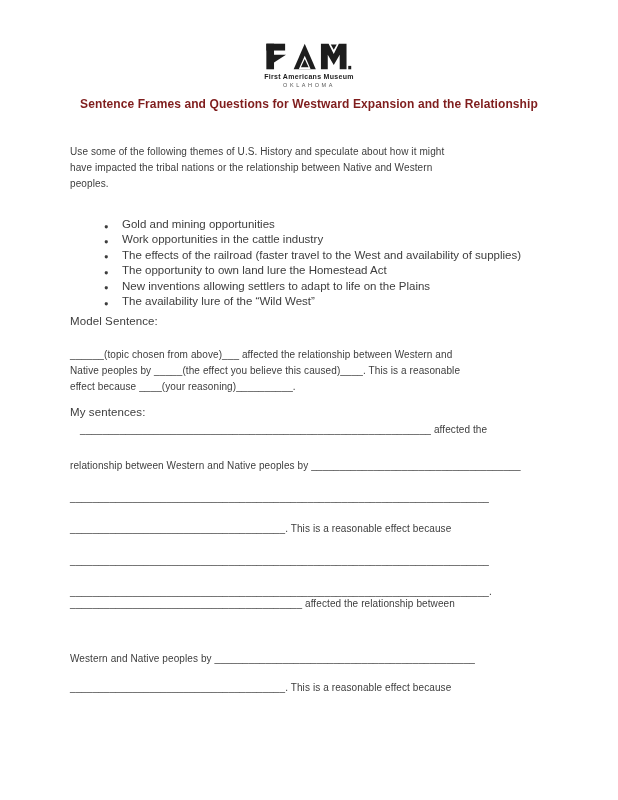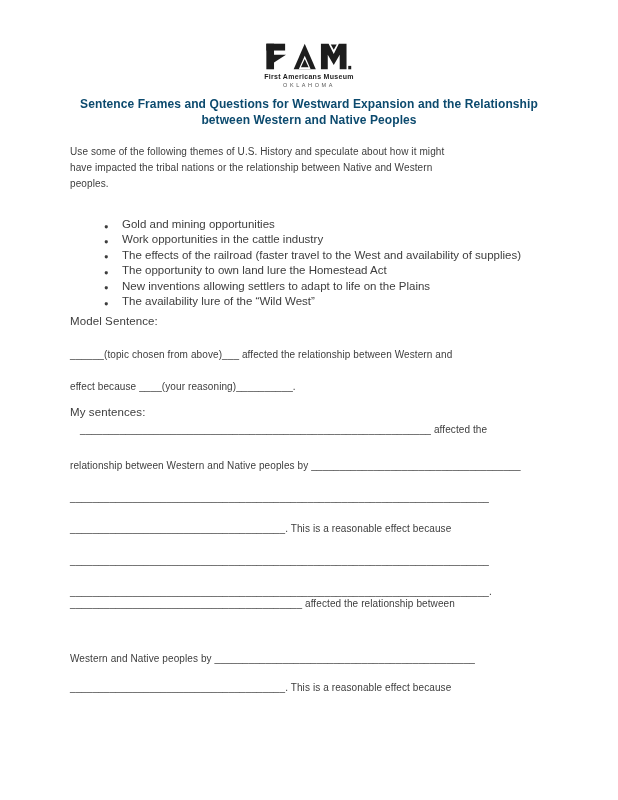--- a/index.html
+++ b/index.html
@@ -16,21 +16,21 @@
     left:70px;
     white-space:nowrap;
     font-size:10px;
     line-height:15px;
     letter-spacing:0.1px;
   }
   .center { left:0; right:0; text-align:center; white-space:nowrap; }
   .title-line {
     font-weight:bold;
     font-size:12px;
-    color:#0c4a6e;
+    color:#7f1d1d;
     letter-spacing:0.1px;
   }
   .heading { font-size:11.5px; }
   
   .logo {
     position:absolute; top:42px; left:0; right:0;
     display:flex; flex-direction:column; align-items:center;
   }
   .logo svg { display:block; }
   .logo-name {
@@ -83,37 +83,37 @@
         <polygon points="64,32 64,2 73,2 79,14 85,2 94,2 94,32 86,32 86,15 79,27 72,15 72,32"></polygon>
         <polygon points="75.5,3 82.5,3 79,9"></polygon>
         <rect x="96" y="28" width="3.5" height="4"></rect>
       </g>
     </svg>
     <div class="logo-name">First Americans Museum</div>
     <div class="logo-loc">OKLAHOMA</div>
   </div>
 
   <div class="abs center title-line" style="top:97px">Sentence Frames and Questions for Westward Expansion and the Relationship</div>
-  <div class="abs center title-line" style="top:113px">between Western and Native Peoples</div>
 
   <div class="abs" style="top:144px">Use some of the following themes of U.S. History and speculate about how it might</div>
   <div class="abs" style="top:160px">have impacted the tribal nations or the relationship between Native and Western</div>
   <div class="abs" style="top:176px">peoples.</div>
 
   <ul class="bullets">
     <li>Gold and mining opportunities</li>
     <li>Work opportunities in the cattle industry</li>
     <li>The effects of the railroad (faster travel to the West and availability of supplies)</li>
     <li>The opportunity to own land lure the Homestead Act</li>
     <li>New inventions allowing settlers to adapt to life on the Plains</li>
     <li>The availability lure of the “Wild West”</li>
   </ul>
 
   <div class="abs heading" style="top:314px">Model Sentence:</div>
   <div class="abs" style="top:347px">______(topic chosen from above)___ affected the relationship between Western and</div>
+  <div class="abs" style="top:363px">Native peoples by _____(the effect you believe this caused)____. This is a reasonable</div>
   <div class="abs" style="top:379px">effect because ____(your reasoning)__________.</div>
 
   <div class="abs heading" style="top:405px">My sentences:</div>
   <div class="abs" style="top:422px; left:80px">______________________________________________________________ affected the</div>
   <div class="abs" style="top:458px">relationship between Western and Native peoples by _____________________________________</div>
   <div class="abs" style="top:490px">__________________________________________________________________________</div>
   <div class="abs" style="top:521px">______________________________________. This is a reasonable effect because</div>
   <div class="abs" style="top:553px">__________________________________________________________________________</div>
   <div class="abs" style="top:584px">__________________________________________________________________________.</div>
   <div class="abs" style="top:596px">_________________________________________ affected the relationship between</div>

